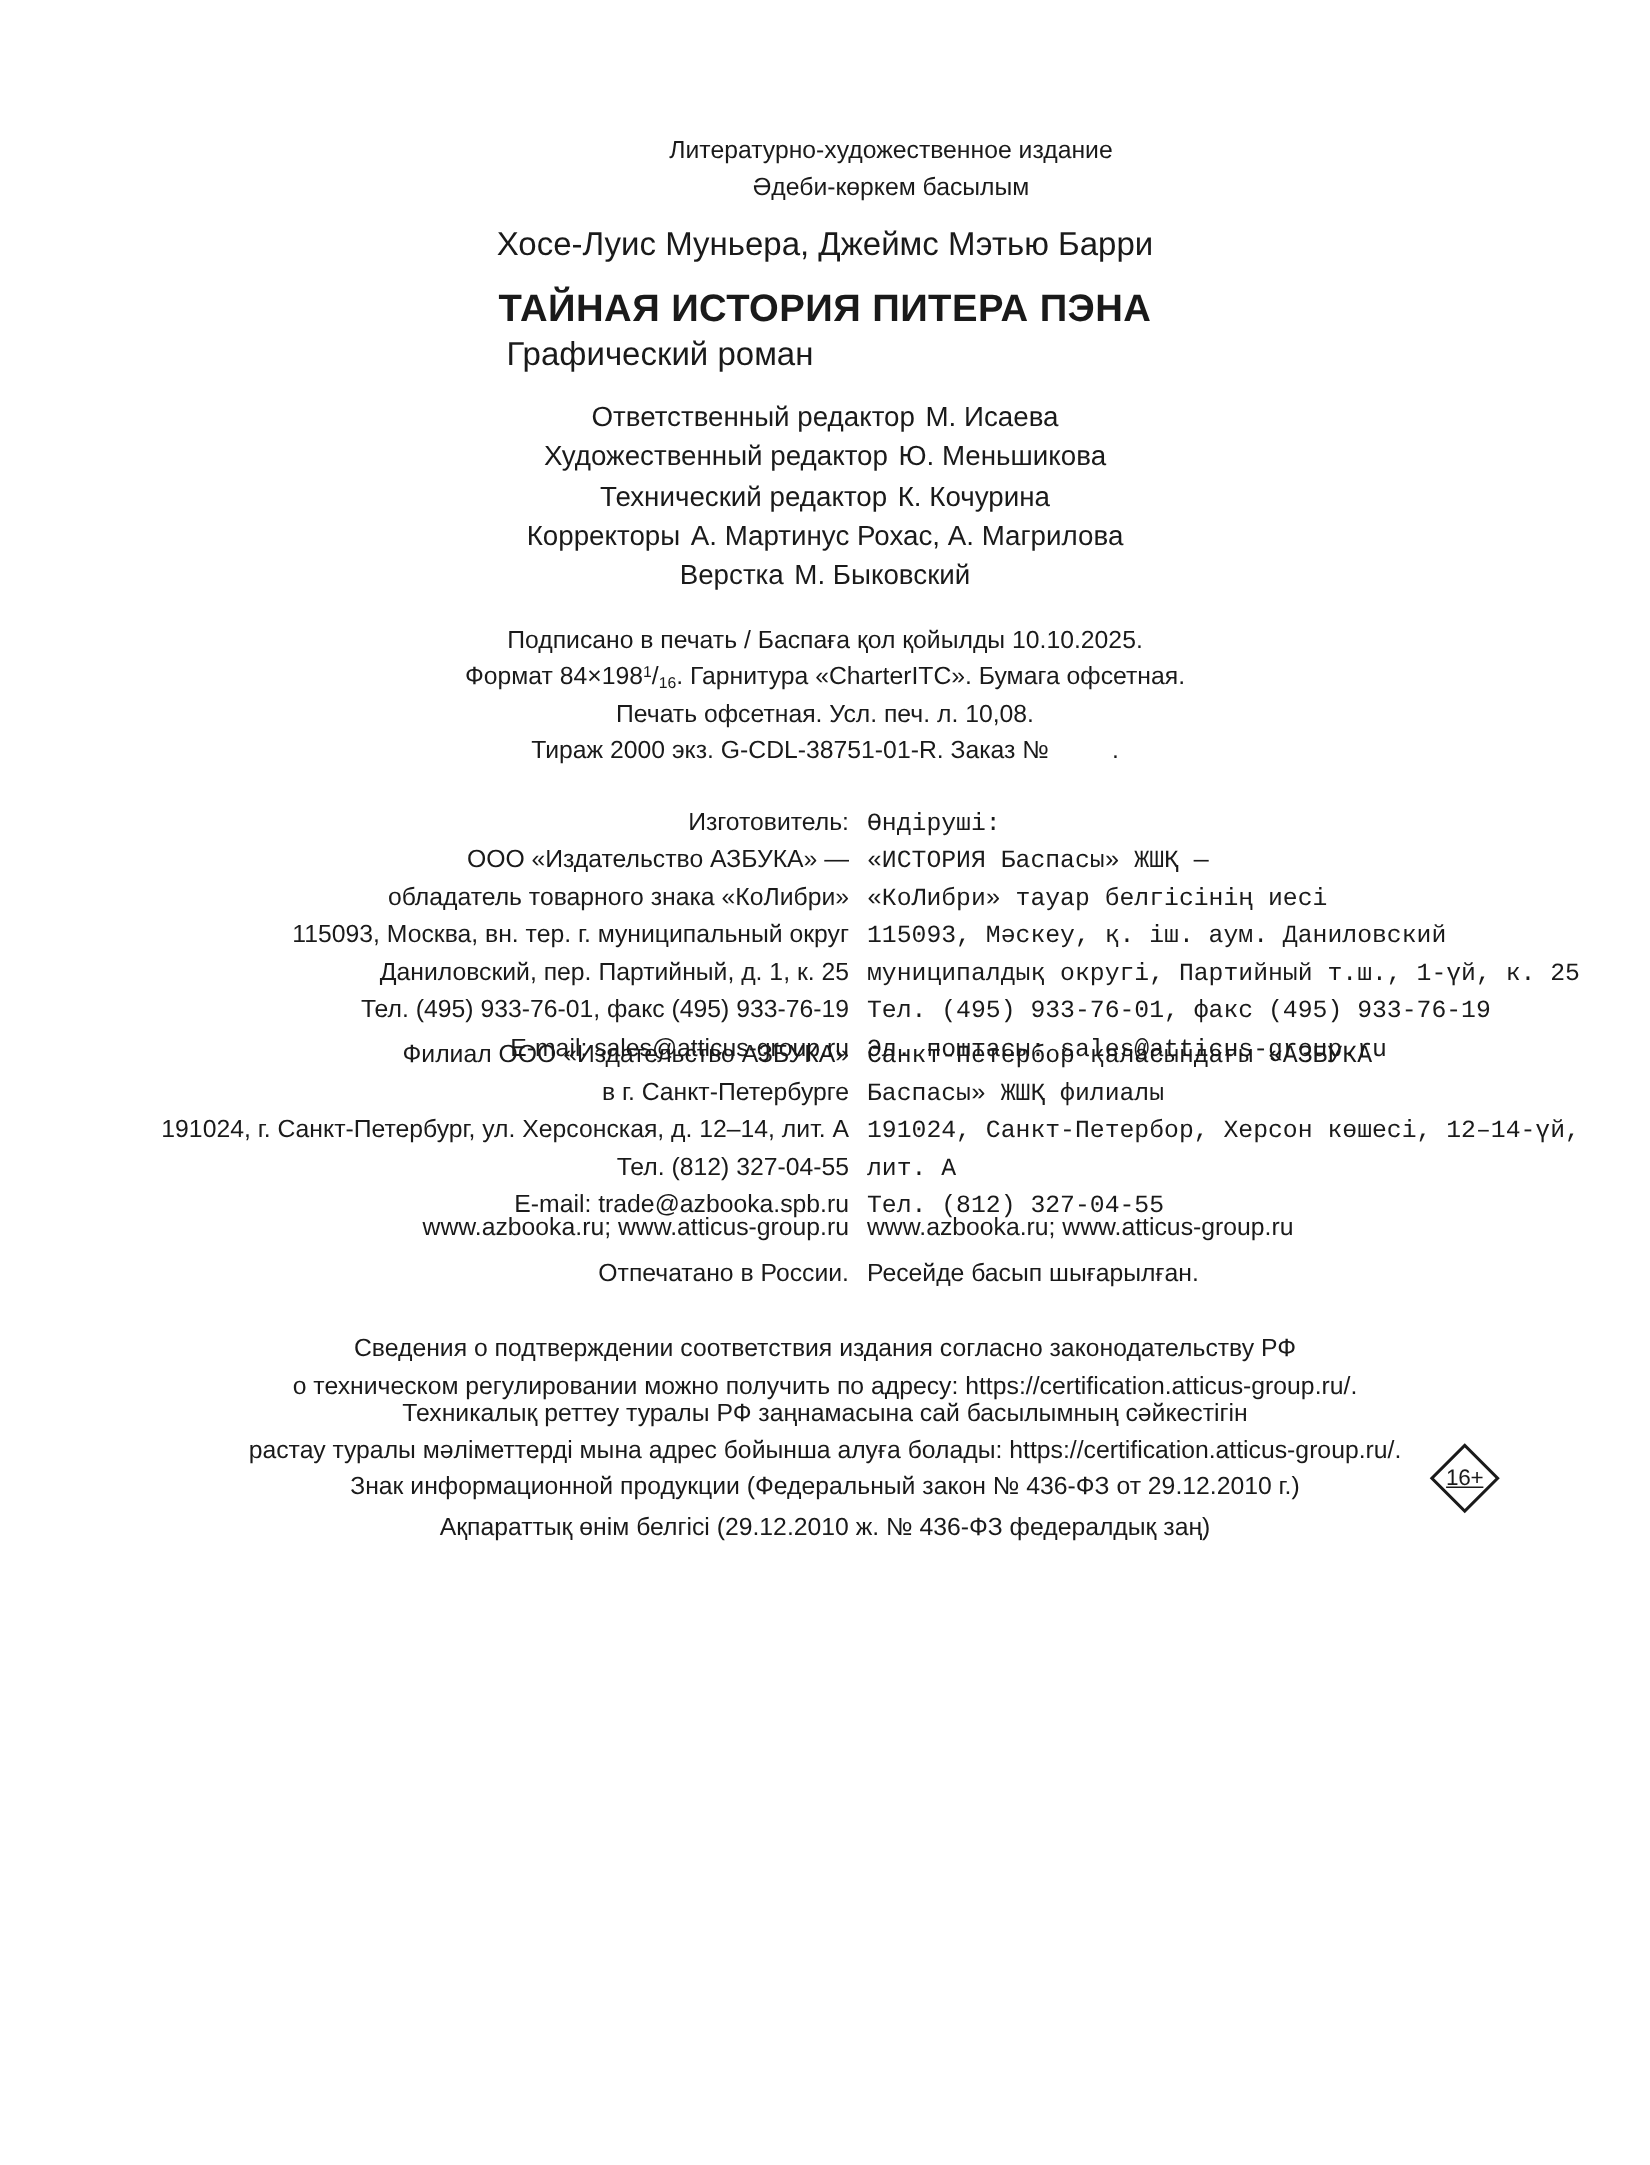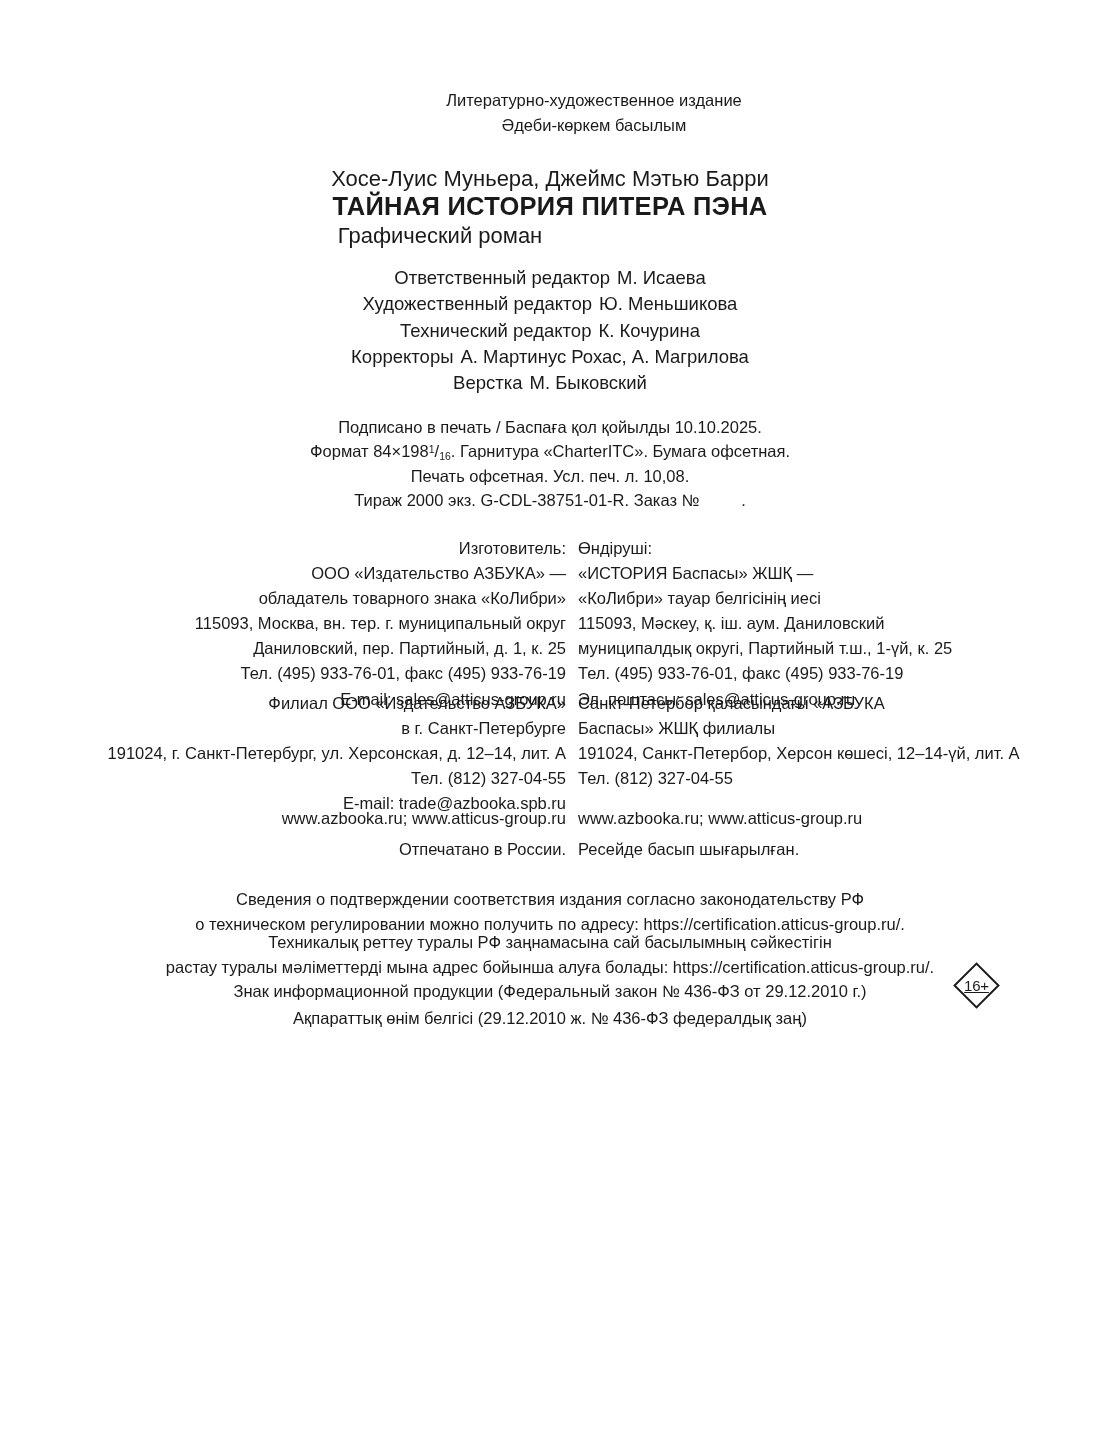--- a/index.html
+++ b/index.html
@@ -40,21 +40,20 @@
     margin-left: 44px;
   }
 
   .authors {
     position: absolute;
     left: 0;
     top: 148px;
     width: 1100px;
     font-size: 22px;
     line-height: 30px;
-    margin-top: 16px;
   }
 
   .book-title {
     position: absolute;
     left: 0;
     top: 190px;
     width: 1100px;
     font-size: 25.5px;
     font-weight: bold;
     letter-spacing: 0.3px;
@@ -120,20 +119,21 @@
     top: 0;
     width: 566px;
     text-align: right;
   }
   .imprint .col-right {
     position: absolute;
     left: 578px;
     top: 0;
     width: 500px;
     text-align: left;
+    font-family: Liberation Mono, monospace;
   }
 
   #imprint-main { top: 536px; }
   #imprint-branch { top: 691px; }
 
   .web-row {
     position: absolute;
     left: 0;
     top: 806px;
     width: 1100px;

